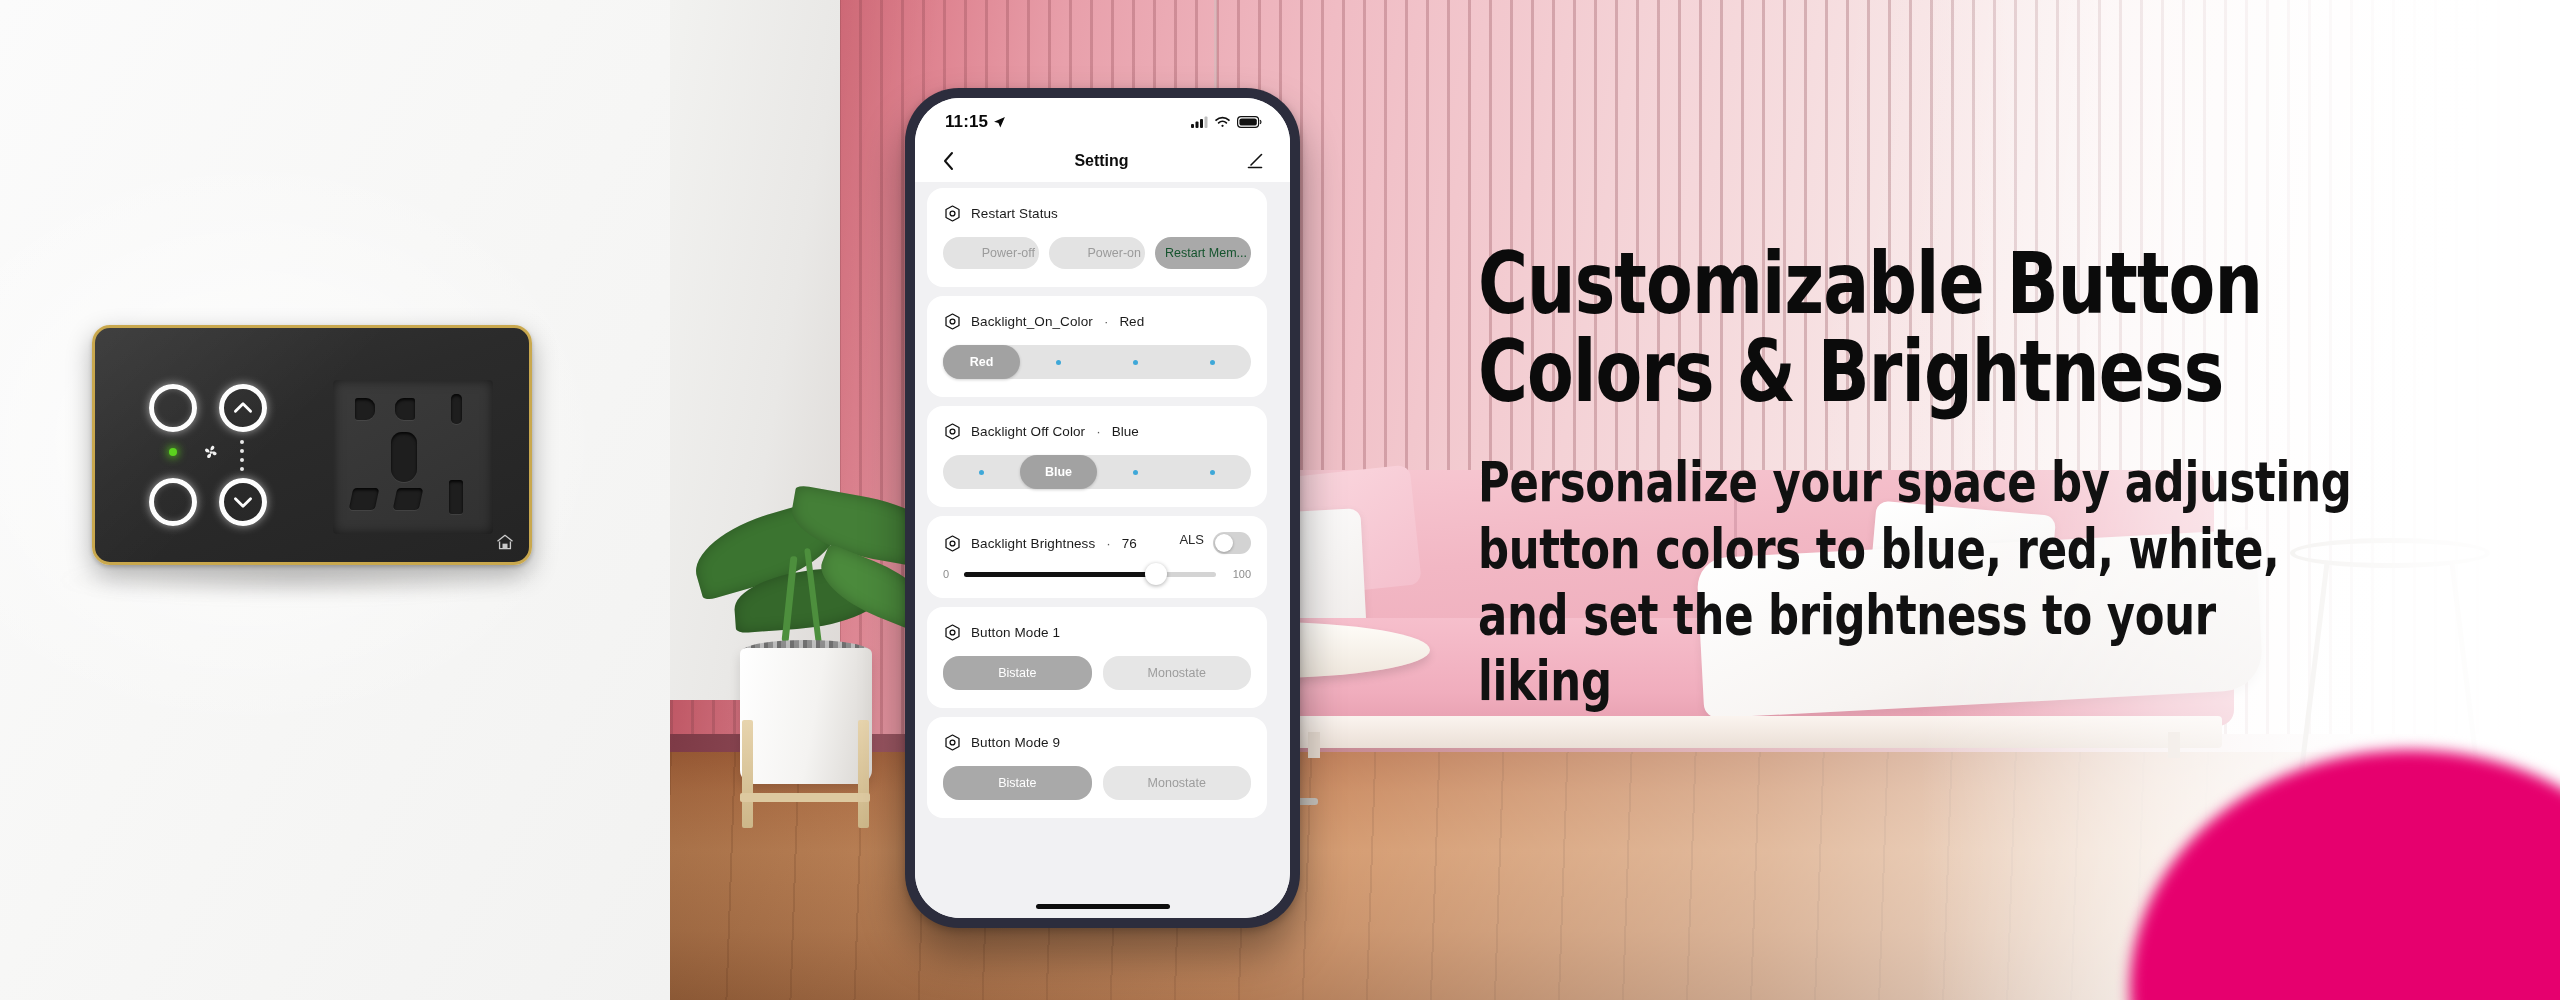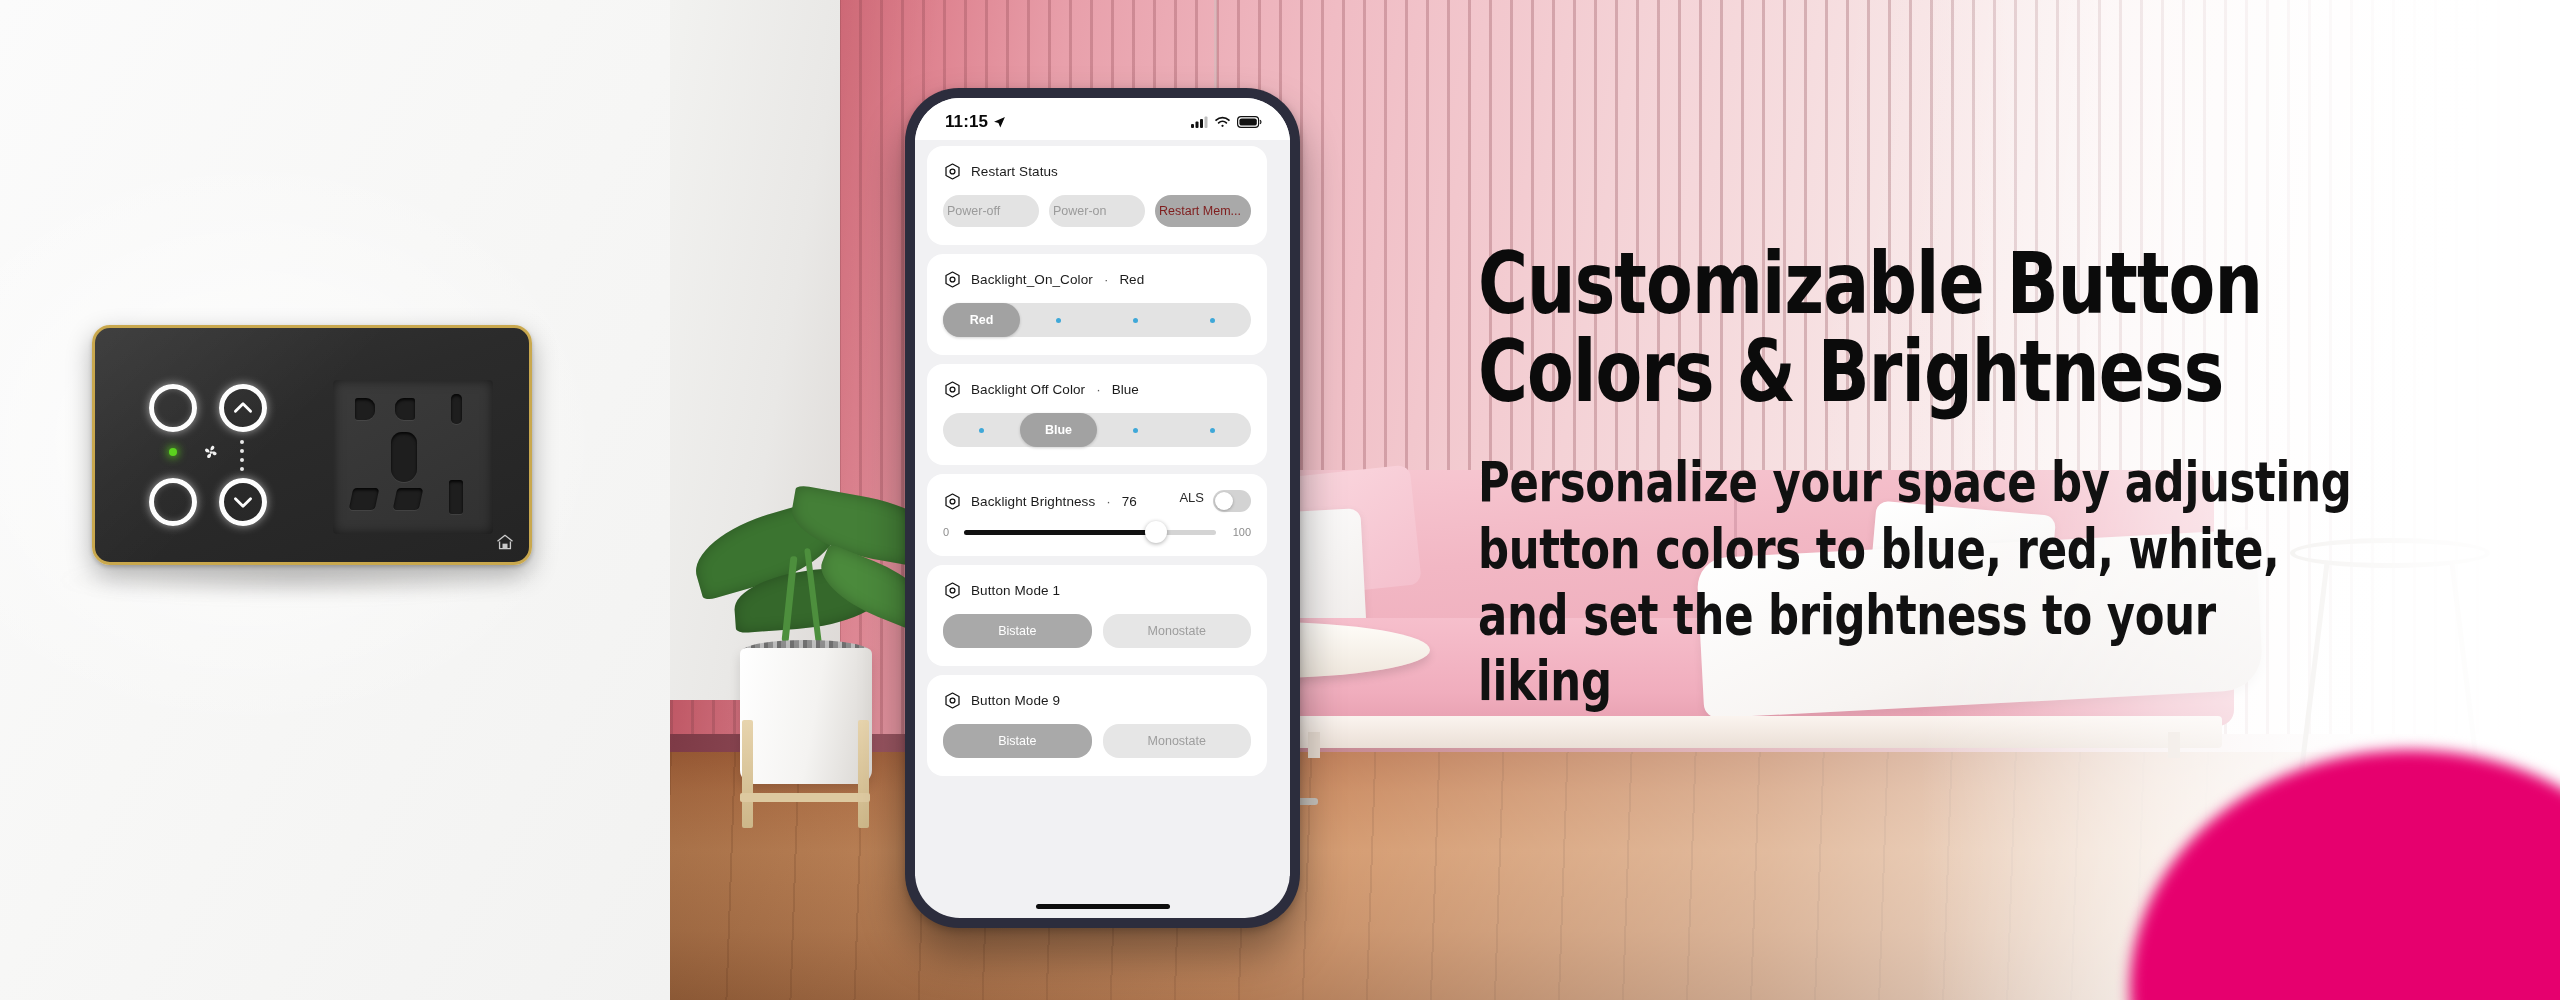--- a/index.html
+++ b/index.html
@@ -252,25 +252,25 @@
   .hex-ico svg { display:block; width:19px; height:19px; }
   .card-label { font-size: 13.5px; color:#1b1b1b; font-weight: 400; letter-spacing:.1px; }
   .card-sep { font-size: 13.5px; color:#5a5a5a; padding: 0 2px; }
   .card-val { font-size: 13.5px; color:#1b1b1b; font-weight: 400; }
   .head-right { margin-left:auto; display:flex; align-items:flex-start; gap: 9px; }
   .als-label { font-size: 13px; color:#2a2a2a; font-weight:400; }
 
   
   .chip-row { display:flex; gap: 10px; }
   .chip {
-    flex: 1; text-align:left; padding: 9px 4px; border-radius: 16px;
+    flex: 1; text-align:right; padding: 9px 4px; border-radius: 16px;
     background:#e3e3e3; color:#9b9b9b; font-size: 12.5px; cursor:pointer;
     white-space:nowrap; overflow:hidden; text-overflow:ellipsis;
   }
-  .chip.active { background:#a9a9a9; color:#7f1d1d; }
+  .chip.active { background:#a9a9a9; color:#14532d; }
 
   
   .seg-track {
     position:relative; display:flex; background:#e3e3e3; border-radius: 19px; height: 34px; align-items:center;
   }
   .seg-slot { flex:1; height: 34px; display:flex; align-items:center; justify-content:center; cursor:pointer; position:relative; }
   .seg-dot { width: 5px; height: 5px; border-radius:50%; background:#3fa8d8; }
   .seg-thumb {
     position:absolute; top:0; height: 34px; border-radius: 19px; background:#a2a2a2;
     display:flex; align-items:center; justify-content:center;
@@ -472,20 +472,38 @@
           <span>
             <svg width="25" height="12" viewBox="0 0 25 12">
               <rect x="0.6" y="0.6" width="21" height="10.8" rx="3.4" fill="none" stroke="#111" stroke-width="1.2"></rect>
               <rect x="2.4" y="2.4" width="17.4" height="7.2" rx="2.2" fill="#111"></rect>
               <path d="M23 4.2 a2.2 2.2 0 0 1 0 3.6" fill="none" stroke="#111" stroke-width="1.2"></path>
             </svg>
           </span>
         </div>
       </div>
 
+      <div class="nav-bar">
+        <div class="nav-ico">
+          <span>
+            <svg width="13" height="20" viewBox="0 0 13 20" fill="none" stroke="#111" stroke-width="2" stroke-linecap="round" stroke-linejoin="round">
+              <polyline points="10,2 3,10 10,18"></polyline>
+            </svg>
+          </span>
+        </div>
+        <div class="nav-title">Setting</div>
+        <div class="nav-ico">
+          <span>
+            <svg width="18" height="18" viewBox="0 0 18 18" fill="none" stroke="#111" stroke-width="1.6" stroke-linecap="round">
+              <path d="M15.5 2.5 L5 13"></path>
+              <path d="M2.5 15.5 L15.5 15.5"></path>
+            </svg>
+          </span>
+        </div>
+      </div>
 
       <div class="scroll-area">
 
         <div class="card">
           <div class="card-head">
             <span class="hex-ico">
               <svg viewBox="0 0 24 24" fill="none" stroke="#111" stroke-width="1.6">
                 <path d="M12 2.6 L20.2 7 L20.2 17 L12 21.4 L3.8 17 L3.8 7 Z" stroke-linejoin="round"></path>
                 <circle cx="12" cy="12" r="3.1"></circle>
               </svg>

